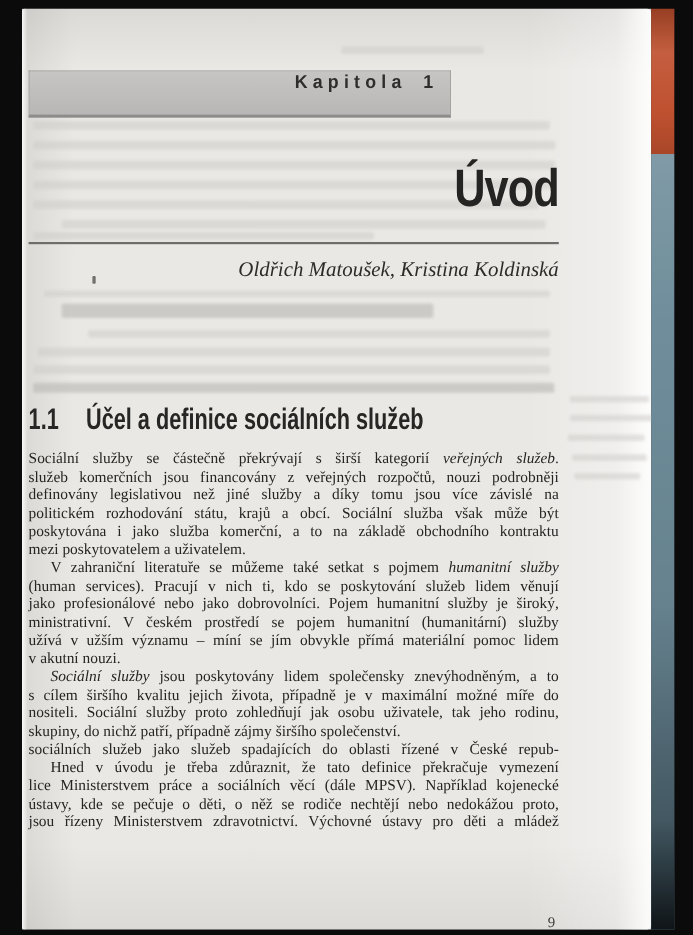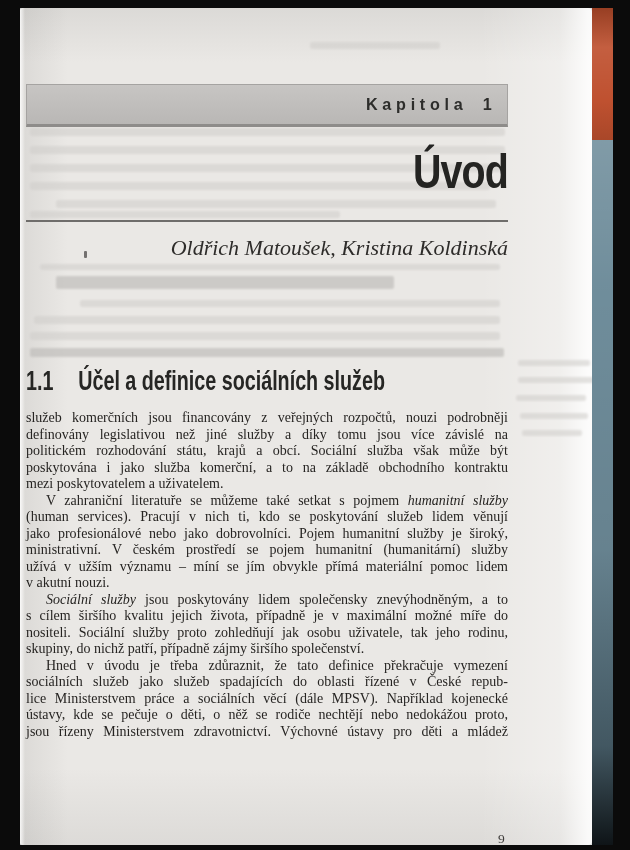--- a/index.html
+++ b/index.html
@@ -33,44 +33,44 @@
       rgba(60,20,5,.30), rgba(255,255,255,.08) 30%, rgba(0,0,0,0) 70%, rgba(70,25,8,.18));
   }
   #strip-blue { top:140px; height:705px; background:var(--edge-blue,#6f8d9b); }
   #strip-blue::after {
     background:linear-gradient(to bottom,
       rgba(255,255,255,.12), rgba(0,0,0,0) 22%, rgba(0,0,0,.08) 58%,
       rgba(12,22,28,.45) 86%, rgba(4,7,9,.9) 100%);
   }
   
   .chapter-bar {
-    position:absolute; left:6px; top:56px; width:482px; height:43px;
+    position:absolute; left:6px; top:56px; width:384px; height:43px;
     box-sizing:border-box;
     background:linear-gradient(to bottom,#c7c5c3,#b9b7b5);
     border:1px solid #a5a3a1; border-bottom:3px solid #8e8c8a;
-    display:flex; align-items:center; justify-content:flex-end;
-    padding-right:10px; z-index:2;margin-top:20px;
+    display:flex; justify-content:flex-end;
+    padding-right:10px; z-index:2;
   }
   .chapter-text {
     font-family:"Liberation Sans", sans-serif; font-weight:bold; font-size:17px;
     color:#2d2d2b; letter-spacing:5px; display:flex; gap:16px;
     transform:scaleX(.95); transform-origin:right center;
   }
   
   .page-title {
     position:absolute; top:140px; right:84px; z-index:2;
     font-family:"Liberation Sans", sans-serif; font-weight:bold; font-size:48px;
     line-height:1; color:#242422; letter-spacing:-1px;
     transform:scaleX(.82); transform-origin:right center;
   }
   
   .authors-rule { position:absolute; left:6px; top:212px; width:482px; height:2px; background:#6f6d6b; z-index:2; }
   .authors {
     position:absolute; left:6px; top:227px; width:482px; text-align:right;
-    font-style:italic; font-size:22px; color:#2e2c2a; z-index:2;
+    font-style:italic; font-size:19px; color:#2e2c2a; z-index:2;
   }
   .speck { position:absolute; left:64px; top:243px; width:3px; height:7px; background:#4c4a48; opacity:.75; border-radius:1px; z-index:2; }
   
   .section-head {
     position:absolute; left:6px; top:358px; z-index:2; white-space:nowrap;
     display:flex; gap:34px;
     font-family:"Liberation Sans", sans-serif; font-weight:bold; font-size:27px;
     color:#262624; transform:scaleX(.73); transform-origin:left center;
   }
   
@@ -130,20 +130,21 @@
     <div class="authors">Oldřich Matoušek, Kristina Koldinská</div>
     <div class="speck"></div>
 
     <div class="section-head">
       <span>1.1</span>
       <span>Účel a definice sociálních služeb</span>
     </div>
 
     <div class="body-text">
         <div>
+          <div class="tline"><span>Sociální služby se částečně překrývají s širší kategorií </span><span class="it">veřejných služeb</span><span>.</span></div>
           <div class="tline"><span>služeb komerčních jsou financovány z veřejných rozpočtů, nouzi podrobněji</span></div>
           <div class="tline"><span>definovány legislativou než jiné služby a díky tomu jsou více závislé na</span></div>
           <div class="tline"><span>politickém rozhodování státu, krajů a obcí. Sociální služba však může být</span></div>
           <div class="tline"><span>poskytována i jako služba komerční, a to na základě obchodního kontraktu</span></div>
           <div class="tline last"><span>mezi poskytovatelem a uživatelem.</span></div>
         </div>
         <div>
           <div class="tline indent"><span>V zahraniční literatuře se můžeme také setkat s pojmem </span><span class="it">humanitní služby</span></div>
           <div class="tline"><span>(human services). Pracují v nich ti, kdo se poskytování služeb lidem věnují</span></div>
           <div class="tline"><span>jako profesionálové nebo jako dobrovolníci. Pojem humanitní služby je široký,</span></div>
@@ -151,22 +152,22 @@
           <div class="tline"><span>užívá v užším významu – míní se jím obvykle přímá materiální pomoc lidem</span></div>
           <div class="tline last"><span>v akutní nouzi.</span></div>
         </div>
         <div>
           <div class="tline indent"><span class="it">Sociální služby</span><span> jsou poskytovány lidem společensky znevýhodněným, a to</span></div>
           <div class="tline"><span>s cílem širšího kvalitu jejich života, případně je v maximální možné míře do</span></div>
           <div class="tline"><span>nositeli. Sociální služby proto zohledňují jak osobu uživatele, tak jeho rodinu,</span></div>
           <div class="tline last"><span>skupiny, do nichž patří, případně zájmy širšího společenství.</span></div>
         </div>
         <div>
+          <div class="tline"><span>sociálních služeb jako služeb spadajících do oblasti řízené v České repub-</span></div>
           <div class="tline indent"><span>Hned v úvodu je třeba zdůraznit, že tato definice překračuje vymezení</span></div>
-          <div class="tline"><span>sociálních služeb jako služeb spadajících do oblasti řízené v České repub-</span></div>
           <div class="tline"><span>lice Ministerstvem práce a sociálních věcí (dále MPSV). Například kojenecké</span></div>
           <div class="tline"><span>ústavy, kde se pečuje o děti, o něž se rodiče nechtějí nebo nedokážou proto,</span></div>
           <div class="tline"><span>jsou řízeny Ministerstvem zdravotnictví. Výchovné ústavy pro děti a mládež</span></div>
         </div>
       </div>
 
     <div class="page-num">9</div>
   </div>
 
   <div class="strip" id="strip-orange"></div>

